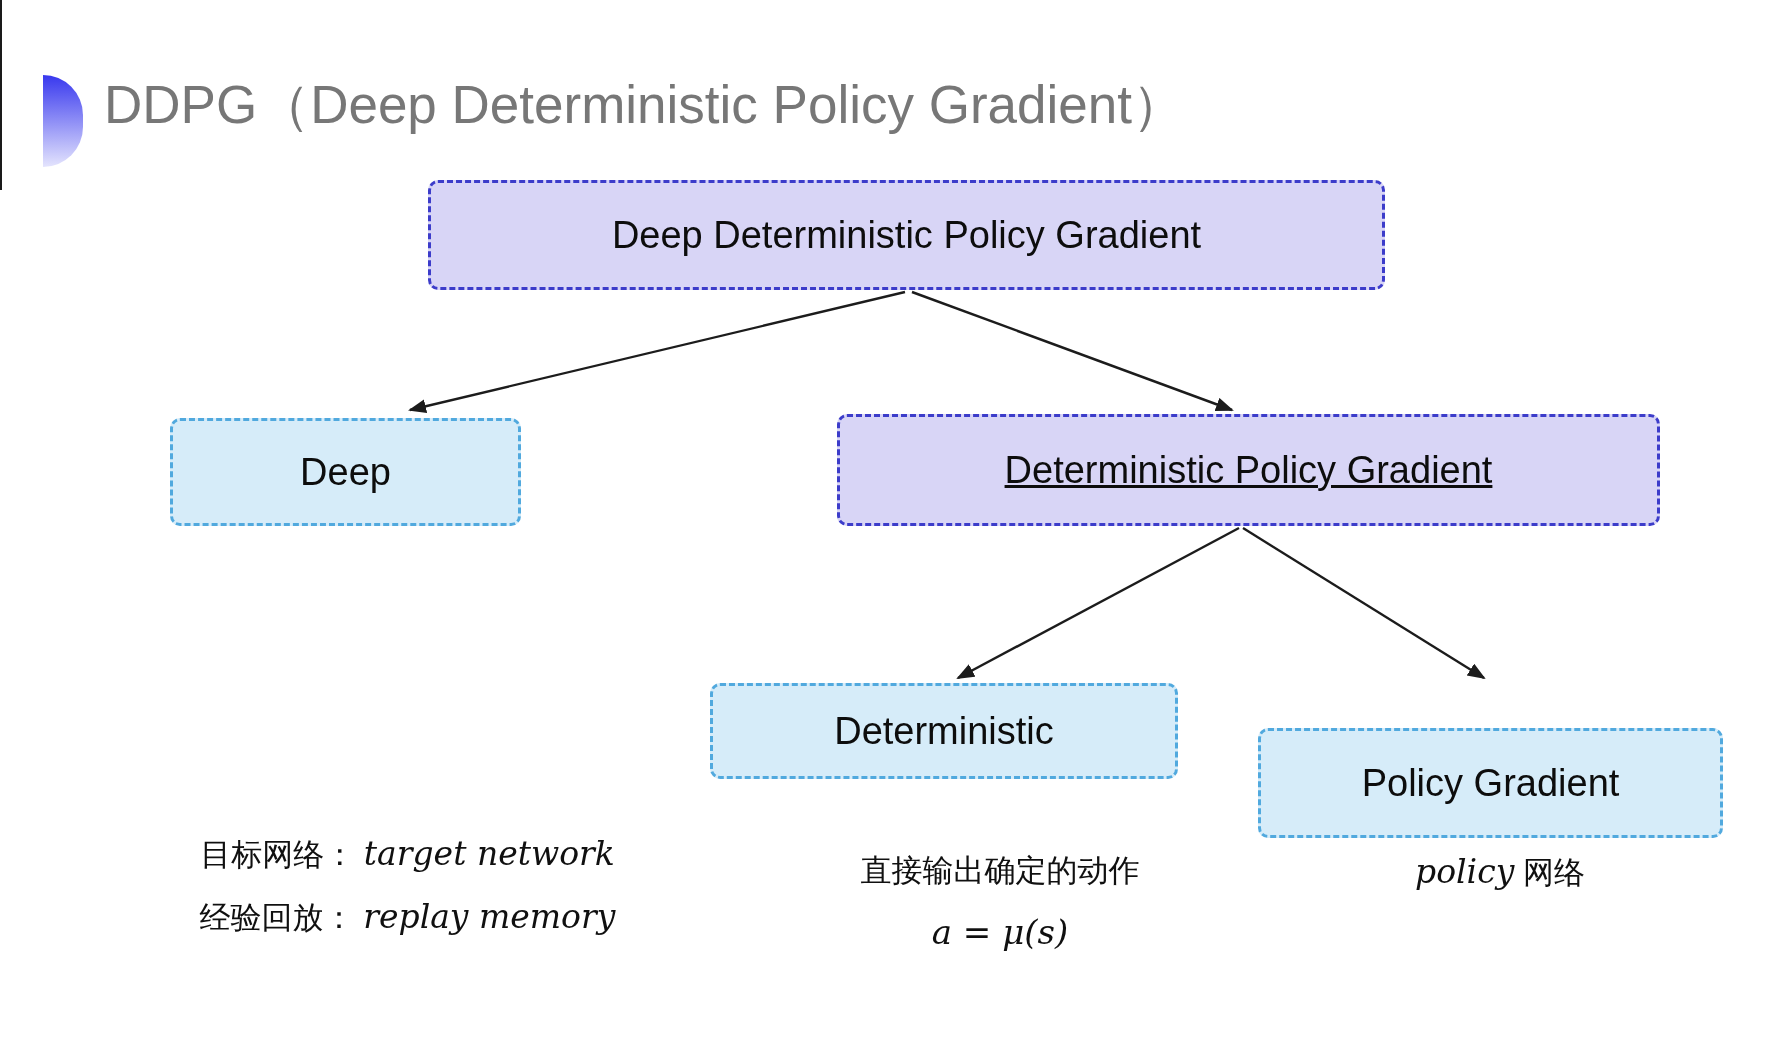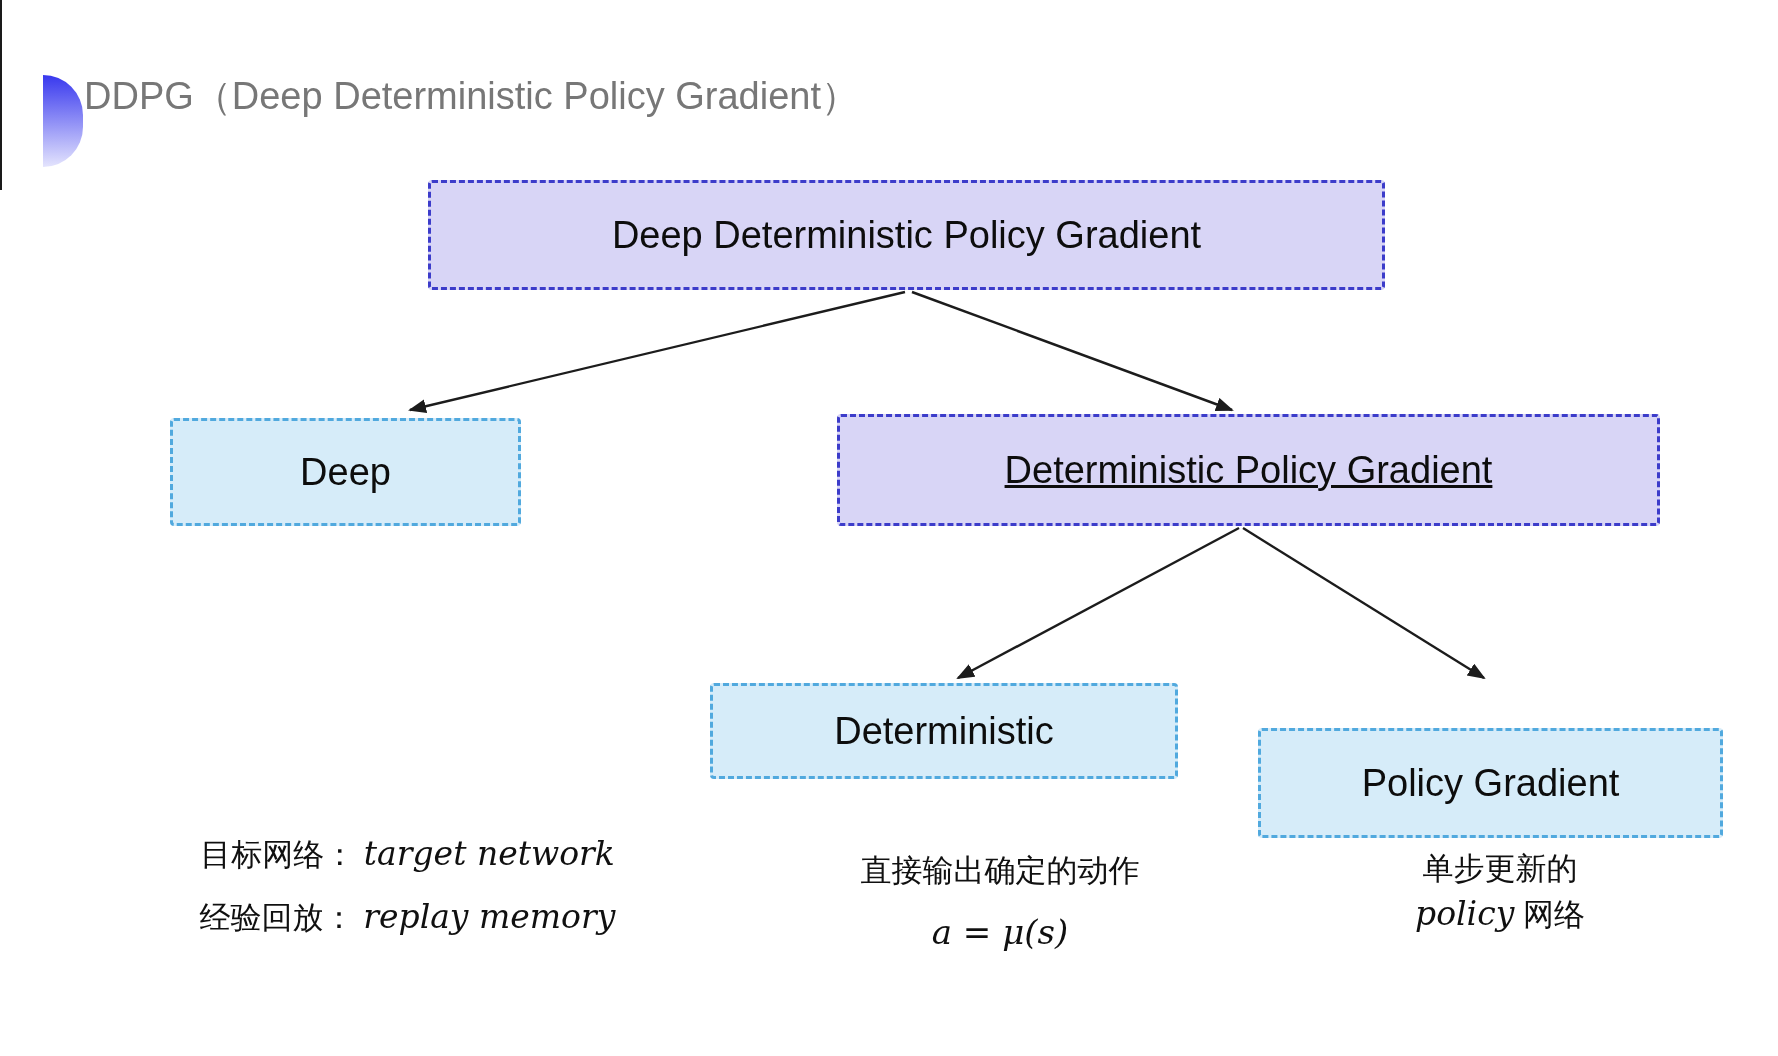--- a/index.html
+++ b/index.html
@@ -14,32 +14,32 @@
   .left-edge-line{
     position:absolute;left:0;top:0;width:2px;height:190px;
     background:#1a1a1a;
   }
   .bullet{
     position:absolute;left:43px;top:75px;width:40px;height:92px;
     background:linear-gradient(to bottom, var(--bullet-top), var(--bullet-bottom));
     border-radius:0 46px 46px 0 / 0 46px 46px 0;
   }
   .title{
-    position:absolute;left:84px;top:76px;
-    font-size:38px;line-height:1.1;font-weight:500;
+    position:absolute;left:104px;top:76px;
+    font-size:53px;line-height:1.1;font-weight:500;
     color:var(--title-gray);
     letter-spacing:0px;
     white-space:nowrap;
   }
   svg.arrows{position:absolute;left:0;top:0;width:1778px;height:1056px;}
   .node{
     position:absolute;
     box-sizing:border-box;
     display:flex;align-items:center;justify-content:center;
-    border-radius:4px;
+    border-radius:10px;
     font-size:38px;
     color:#0d0d0d;
     text-align:center;
   }
   .node.purple{
     background:var(--purple-fill);
     border:3px dashed var(--purple-border);
   }
   .node.cyan{
     background:var(--cyan-fill);
@@ -119,19 +119,18 @@
       <span class="ann-italic">replay memory</span>
     </div>
   </div>
 
   <div class="ann" style="left:790px;top:850px;width:420px;">
     <div class="row">直接输出确定的动作</div>
     <div class="formula">a = μ(s)</div>
   </div>
 
   <div class="ann" style="left:1340px;top:848px;width:320px;">
-    <div class="row">单步更新的</div>
     <div class="row" style="margin-top:2px;">
       <span class="ann-italic">policy</span><span> 网络</span>
     </div>
   </div>
 
 </div>
 
 </body></html>

